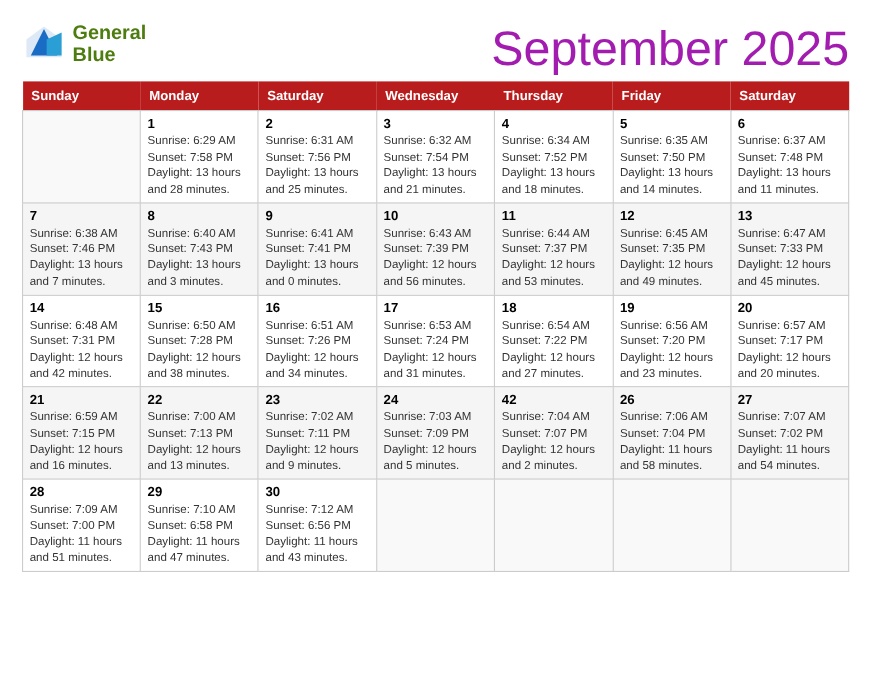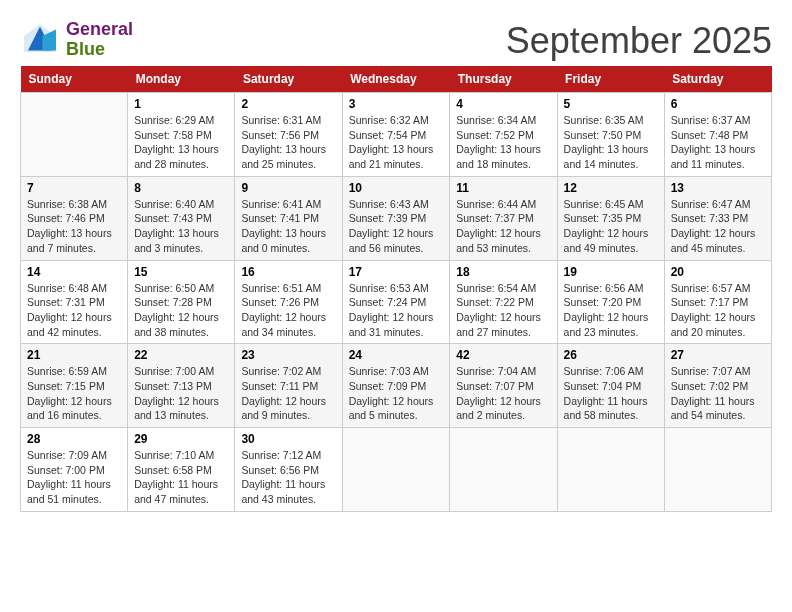--- a/index.html
+++ b/index.html
@@ -19,32 +19,32 @@
     .logo {
       display: flex;
       align-items: center;
       gap: 6px;
     }
     .logo-text {
       font-size: 18px;
       font-weight: bold;
       line-height: 1.1;
     }
-    .logo-text .general { color: #701a75; }
+    .logo-text .general { color: #4d7c0f; }
     .logo-text .blue { color: #4d7c0f; }
     .logo-icon {
       width: 40px;
       height: 40px;
     }
     .title-block {
       text-align: right;
     }
     .month-title {
-      font-size: 36px;
-      color: #404040;
+      font-size: 44px;
+      color: #a21caf;
       font-weight: normal;
     }
     .subtitle {
       font-size: 14px;
       color: #333;
     }
     table {
       width: 100%;
       border-collapse: collapse;
       font-size: 11px;

